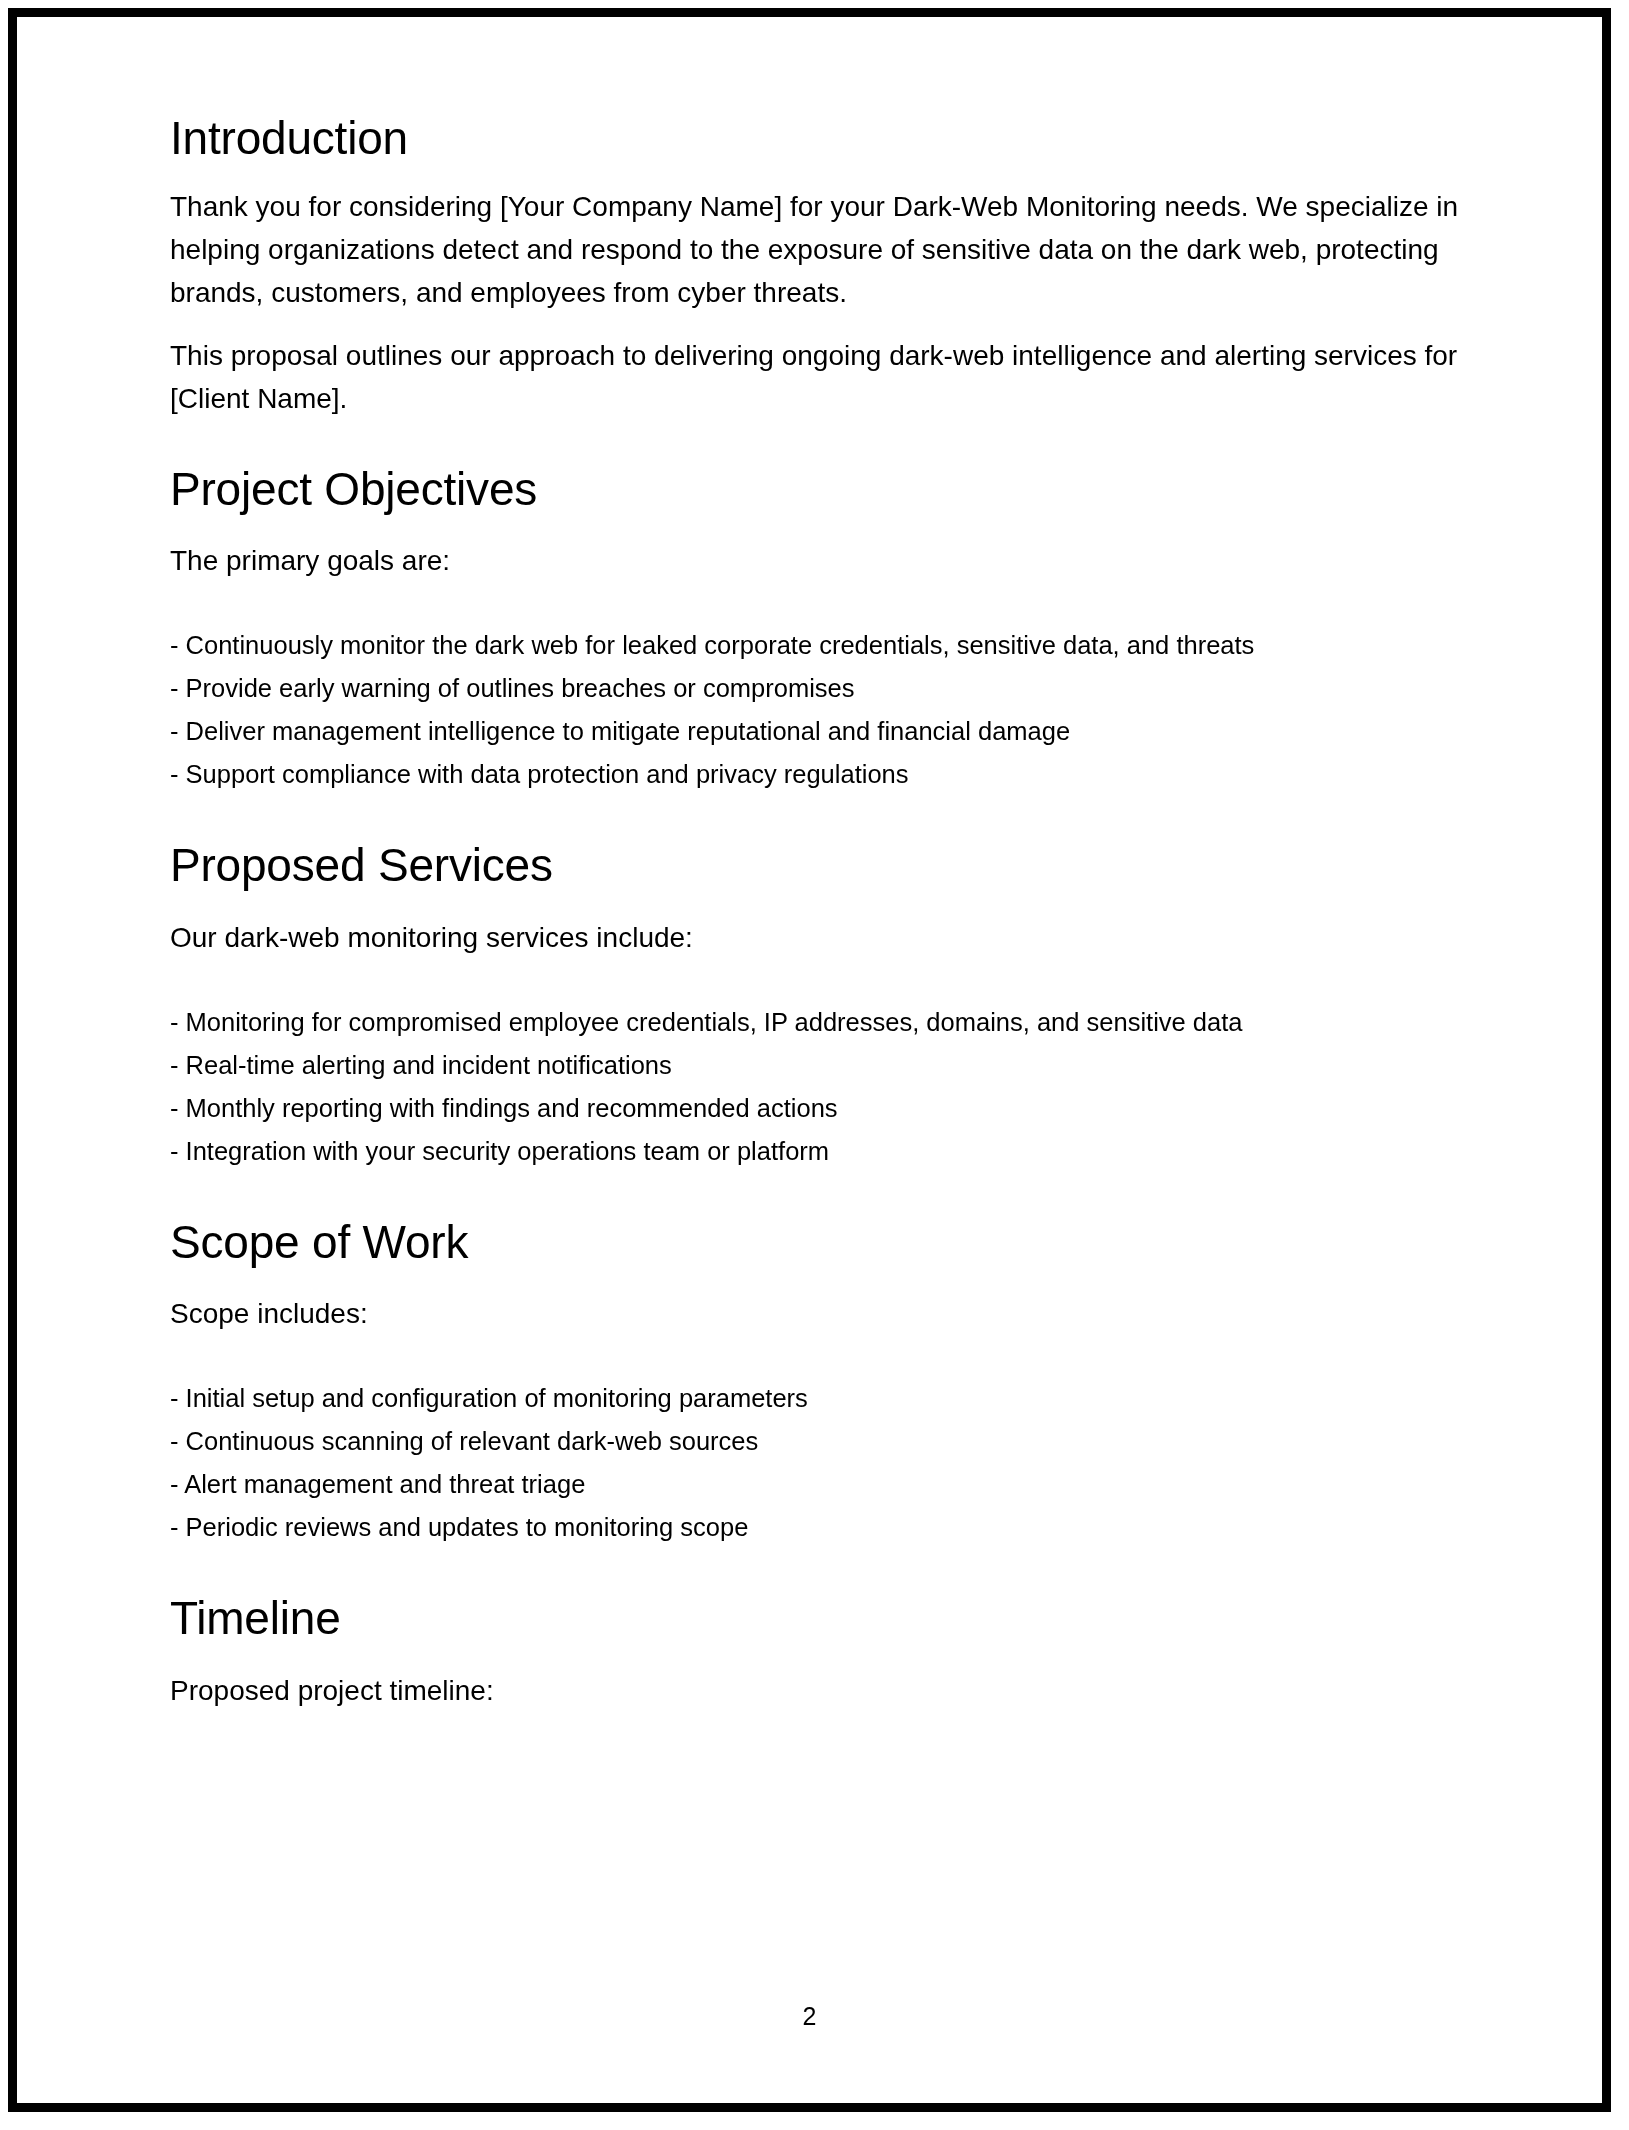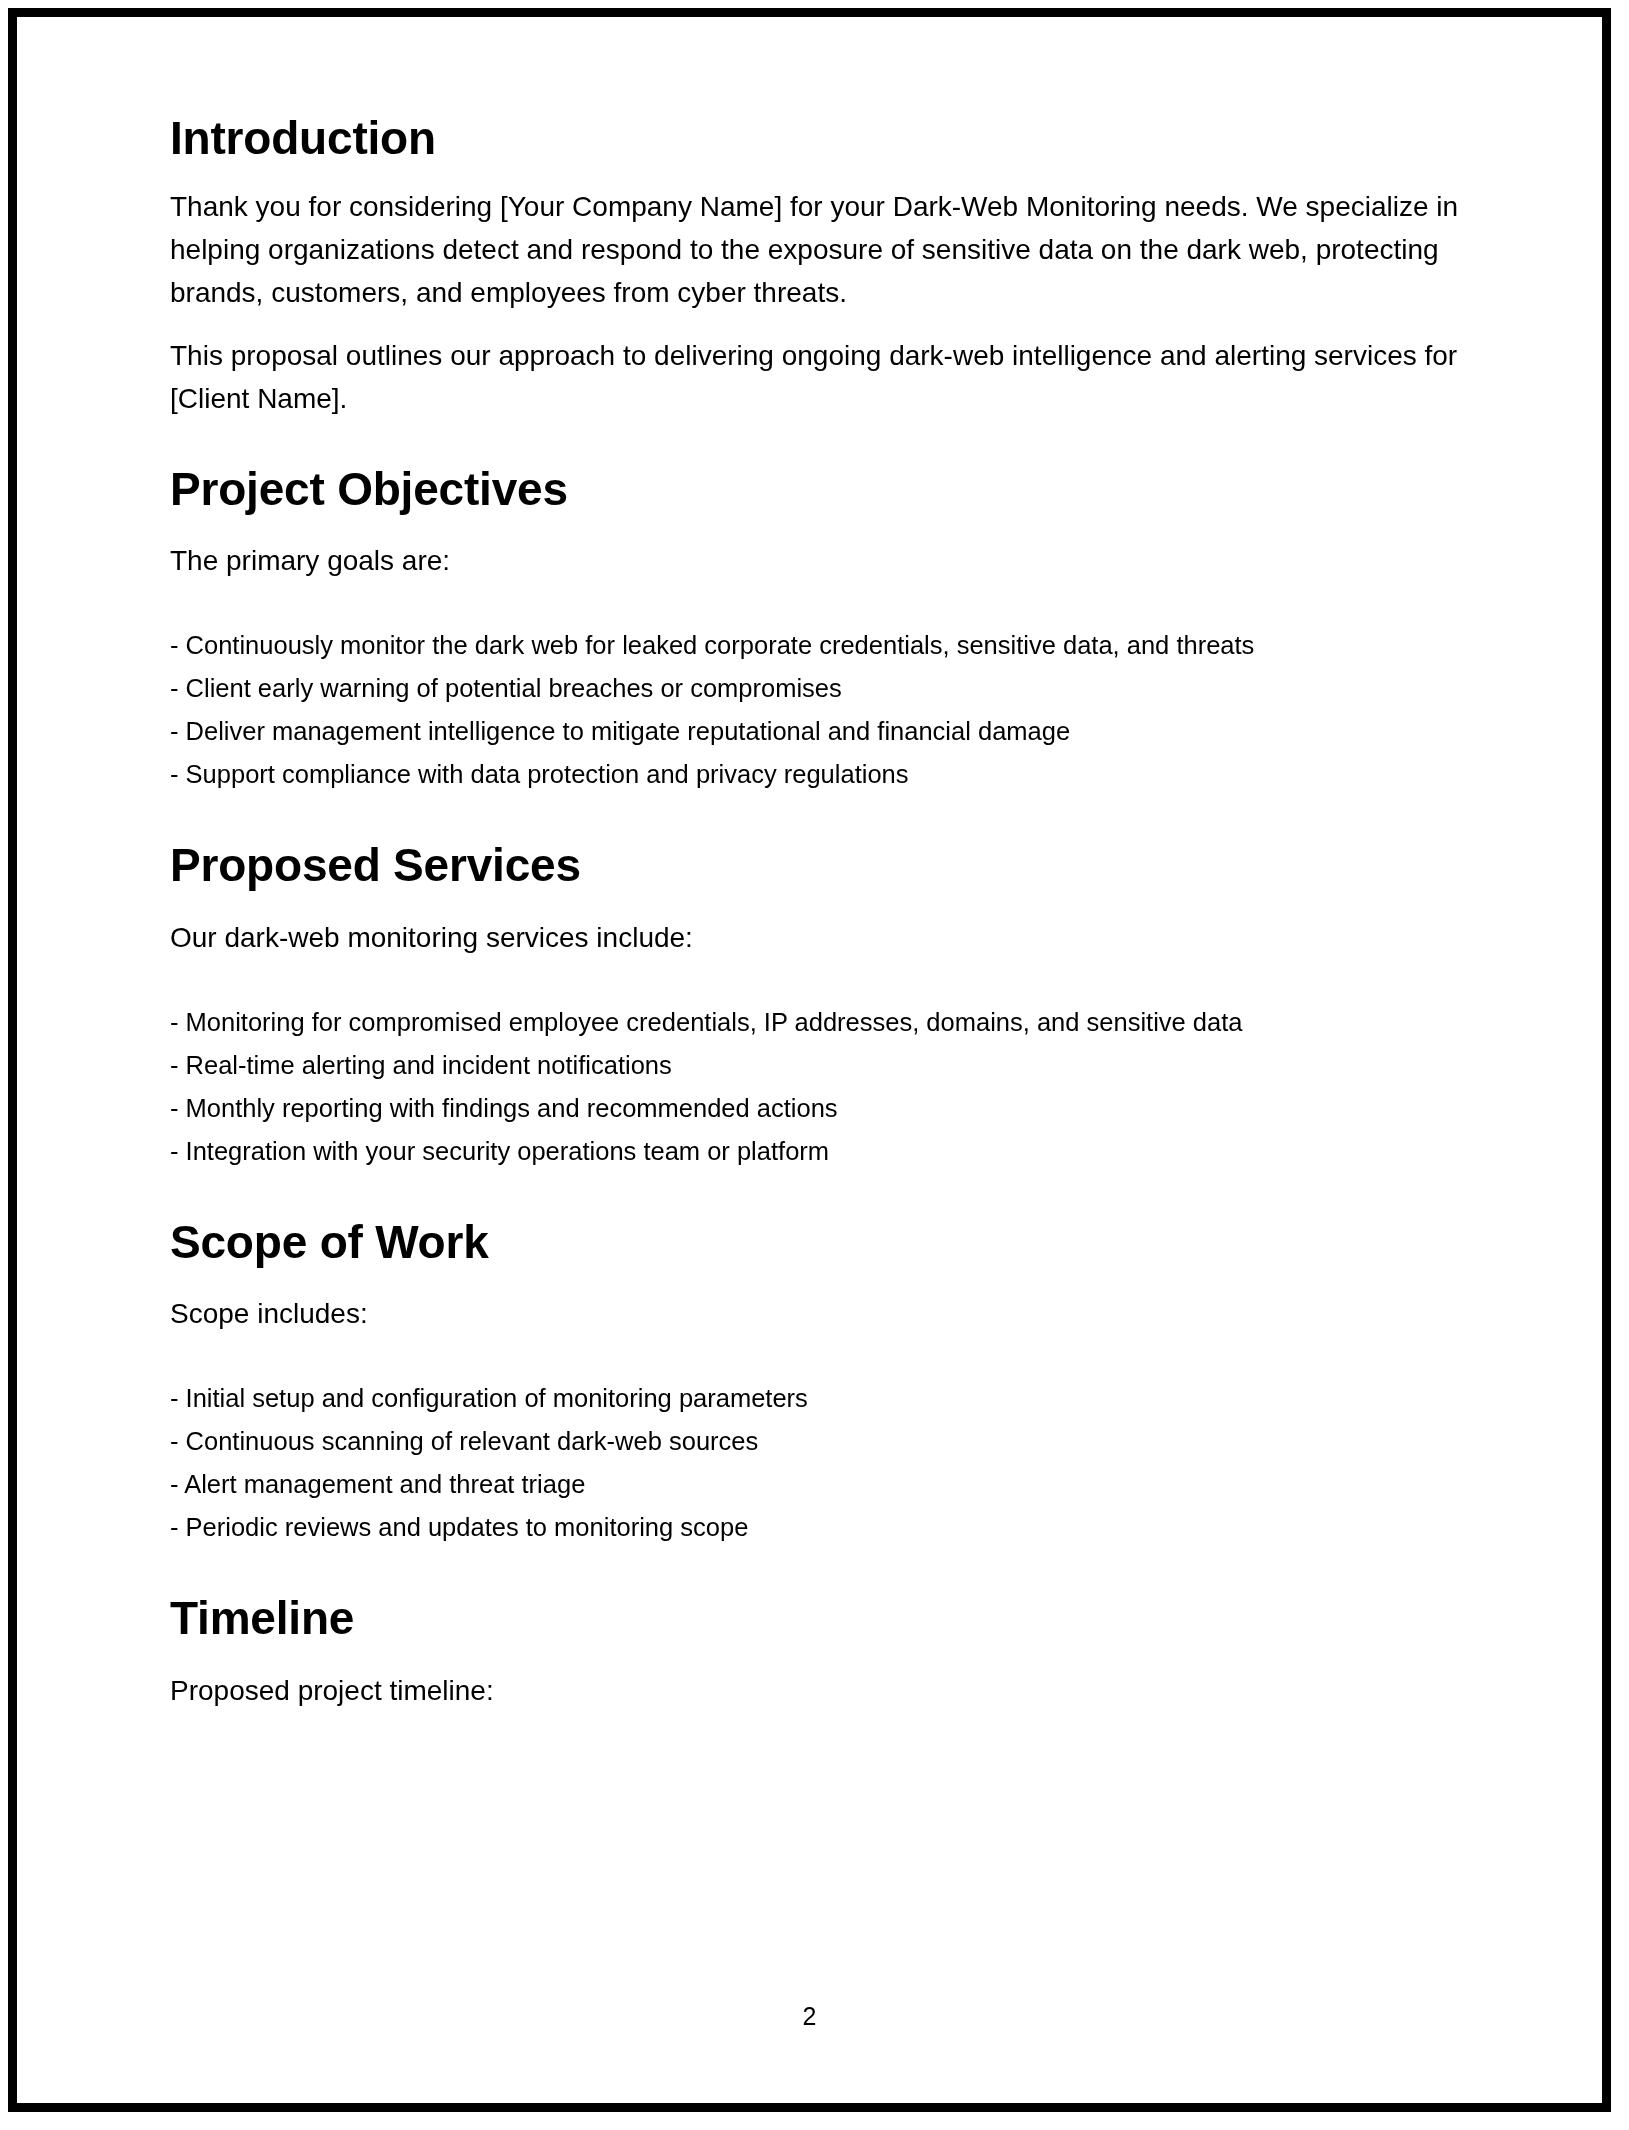--- a/index.html
+++ b/index.html
@@ -39,21 +39,21 @@
   
   .doc-body {
     position: absolute;
     left: 153px;
     top: 96px;
     width: 1300px;
   }
 
   h1.section-heading {
     font-size: 46px;
-    font-weight: 700;
+    font-weight: 400;
     line-height: 1.12;
     letter-spacing: -0.2px;
     color: #000000;
     margin: 0;
     padding: 0;
   }
 
   .section:first-child h1.section-heading {
     margin-top: 0;
   }
@@ -116,21 +116,21 @@
         <h1 class="section-heading">Introduction</h1>
         <p class="body-text">Thank you for considering [Your Company Name] for your Dark-Web Monitoring needs. We specialize in helping organizations detect and respond to the exposure of sensitive data on the dark web, protecting brands, customers, and employees from cyber threats.</p>
         <p class="body-text">This proposal outlines our approach to delivering ongoing dark-web intelligence and alerting services for [Client Name].</p>
       </div>
 
       <div class="section">
         <h1 class="section-heading">Project Objectives</h1>
         <p class="body-text tight">The primary goals are:</p>
         <ul class="bullet-list">
           <li>- Continuously monitor the dark web for leaked corporate credentials, sensitive data, and threats</li>
-          <li>- Client early warning of potential breaches or compromises</li>
+          <li>- Provide early warning of outlines breaches or compromises</li>
           <li>- Deliver management intelligence to mitigate reputational and financial damage</li>
           <li>- Support compliance with data protection and privacy regulations</li>
         </ul>
       </div>
 
       <div class="section">
         <h1 class="section-heading">Proposed Services</h1>
         <p class="body-text tight">Our dark-web monitoring services include:</p>
         <ul class="bullet-list">
           <li>- Monitoring for compromised employee credentials, IP addresses, domains, and sensitive data</li>

